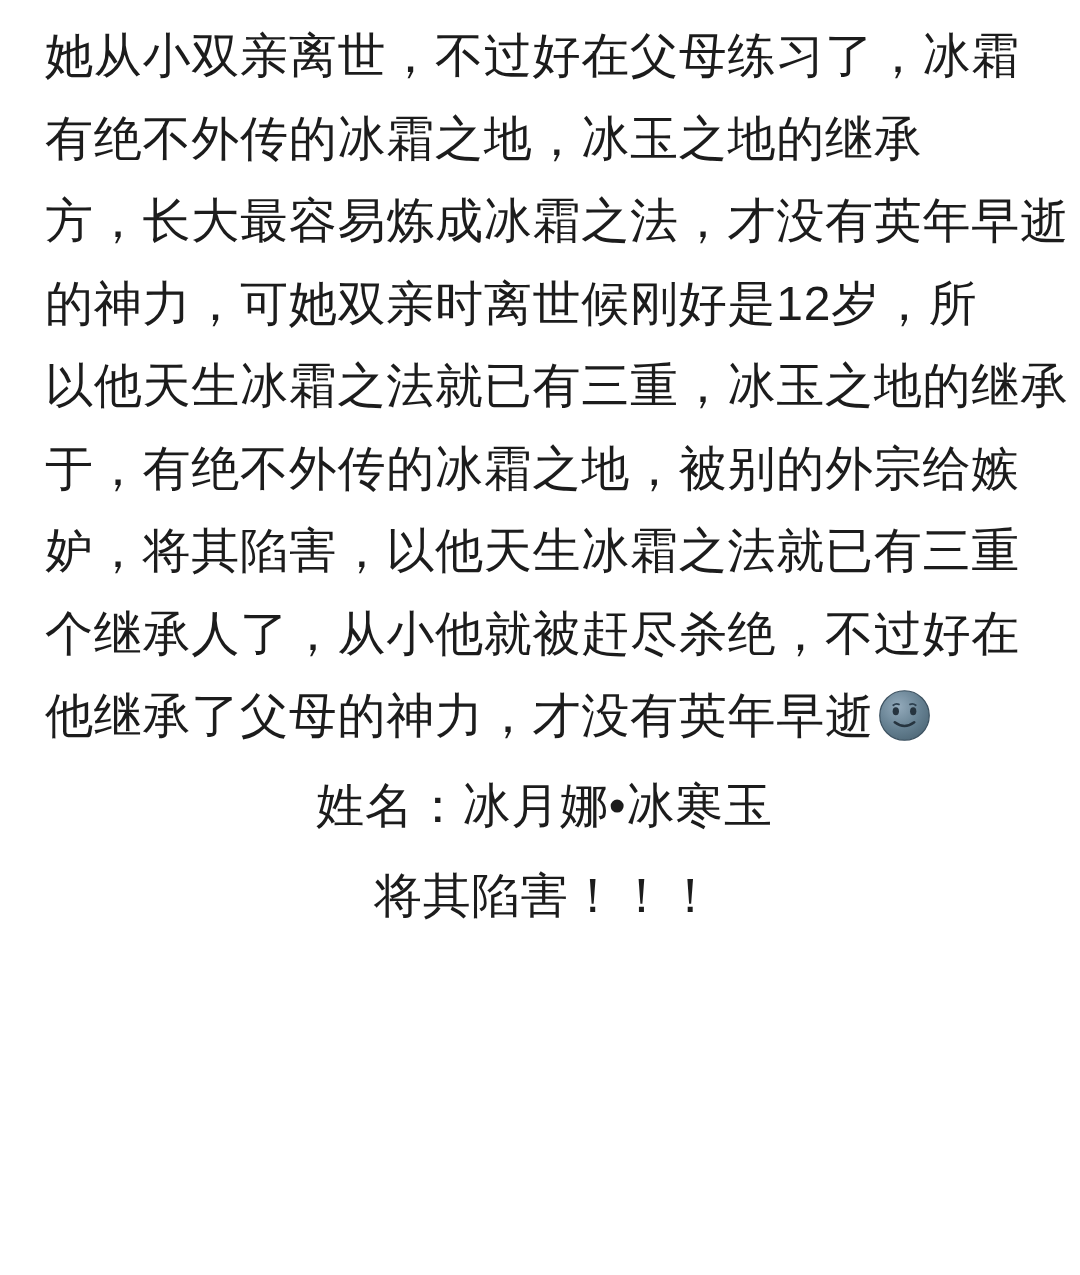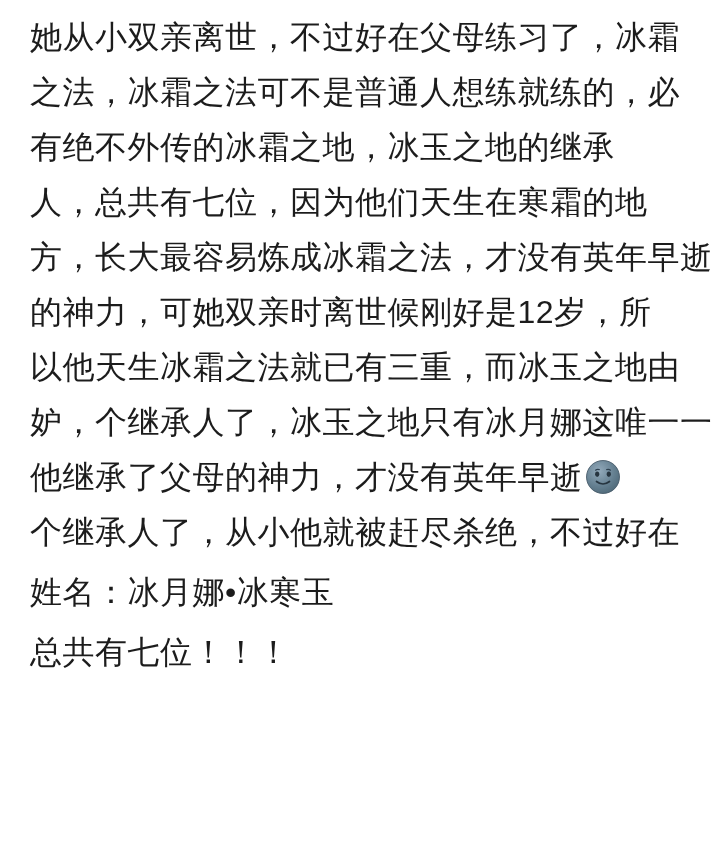--- a/index.html
+++ b/index.html
@@ -25,54 +25,54 @@
     height: 55px;
     line-height: 55px;
     white-space: nowrap;
     overflow: visible;
   }
   .meta-line {
     height: 55px;
     line-height: 55px;
     margin-top: 5px;
     white-space: nowrap;
+    text-align: center;
   }
   .moon-emoji {
     display: inline-block;
     width: 36px;
     height: 36px;
     vertical-align: -7px;
     margin-left: 2px;
   }
 </style>
 </head>
 <body style="background: rgb(255, 255, 255);">
 
 <div class="content" style="color: rgb(28, 28, 28);">
   <div class="para-line">她从小双亲离世，不过好在父母练习了，冰霜</div>
-  <div class="para-line">之法，冰霜之法可不是普通人想练就练的，必</div>
   <div class="para-line">有绝不外传的冰霜之地，冰玉之地的继承</div>
-  <div class="para-line">人，总共有七位，因为他们天生在寒霜的地</div>
   <div class="para-line">方，长大最容易炼成冰霜之法，才没有英年早逝</div>
   <div class="para-line">的神力，可她双亲时离世候刚好是12岁，所</div>
-  <div class="para-line">以他天生冰霜之法就已有三重，而冰玉之地由</div>
-  <div class="para-line">妒，个继承人了，冰玉之地只有冰月娜这唯一一</div>
+  <div class="para-line">以他天生冰霜之法就已有三重，冰玉之地的继承</div>
+  <div class="para-line">于，有绝不外传的冰霜之地，被别的外宗给嫉</div>
+  <div class="para-line">妒，将其陷害，以他天生冰霜之法就已有三重</div>
+  <div class="para-line">个继承人了，从小他就被赶尽杀绝，不过好在</div>
   <div class="para-line">
     <span>他继承了父母的神力，才没有英年早逝</span><span class="moon-emoji"><svg width="36" height="36" viewBox="0 0 36 36" xmlns="http://www.w3.org/2000/svg">
       <defs>
         <radialGradient id="moonGrad" cx="0.38" cy="0.32" r="0.85">
           <stop offset="0" stop-color="#93aabb"></stop>
           <stop offset="0.55" stop-color="#647f90"></stop>
           <stop offset="1" stop-color="#47606f"></stop>
         </radialGradient>
       </defs>
       <circle cx="18" cy="18" r="16.5" fill="url(#moonGrad)" stroke="#3d5261" stroke-width="0.8"></circle>
       <ellipse cx="12.2" cy="15.2" rx="2.1" ry="2.7" fill="#26343f"></ellipse>
       <ellipse cx="23.8" cy="15.2" rx="2.1" ry="2.7" fill="#26343f"></ellipse>
       <path d="M10.5 11.2 Q12.2 9.8 14.3 10.6" stroke="#2e4150" stroke-width="1.2" fill="none" stroke-linecap="round"></path>
       <path d="M21.7 10.6 Q23.8 9.8 25.5 11.2" stroke="#2e4150" stroke-width="1.2" fill="none" stroke-linecap="round"></path>
       <path d="M11.5 22.5 Q18 27.5 24.5 22.5" stroke="#26343f" stroke-width="1.7" fill="none" stroke-linecap="round"></path>
     </svg></span>
   </div>
-  <div class="para-line">个继承人了，从小他就被赶尽杀绝，不过好在</div>
   <div class="meta-line">姓名：冰月娜•冰寒玉</div>
-  <div class="meta-line">总共有七位！！！</div>
+  <div class="meta-line">将其陷害！！！</div>
 </div>
 
 </body></html>

